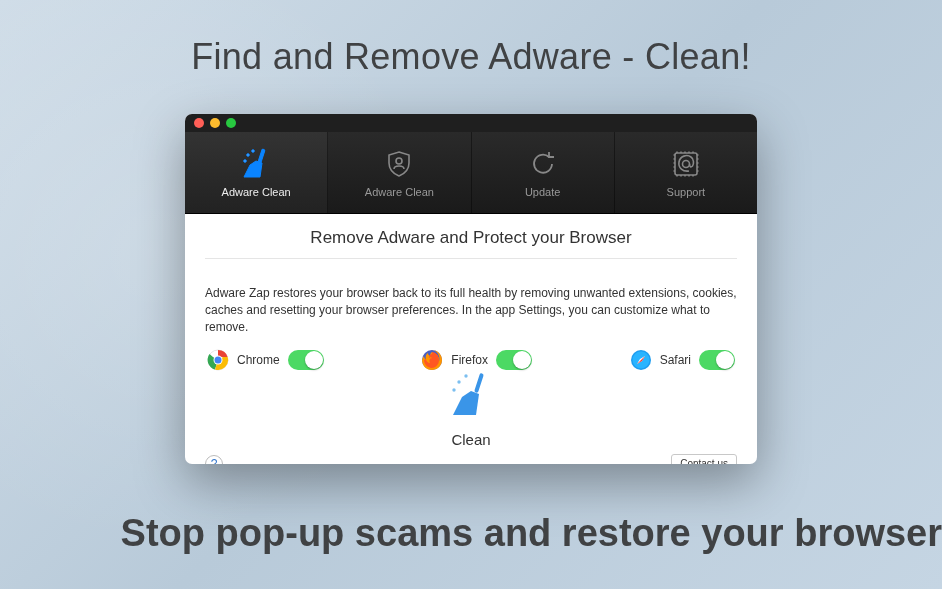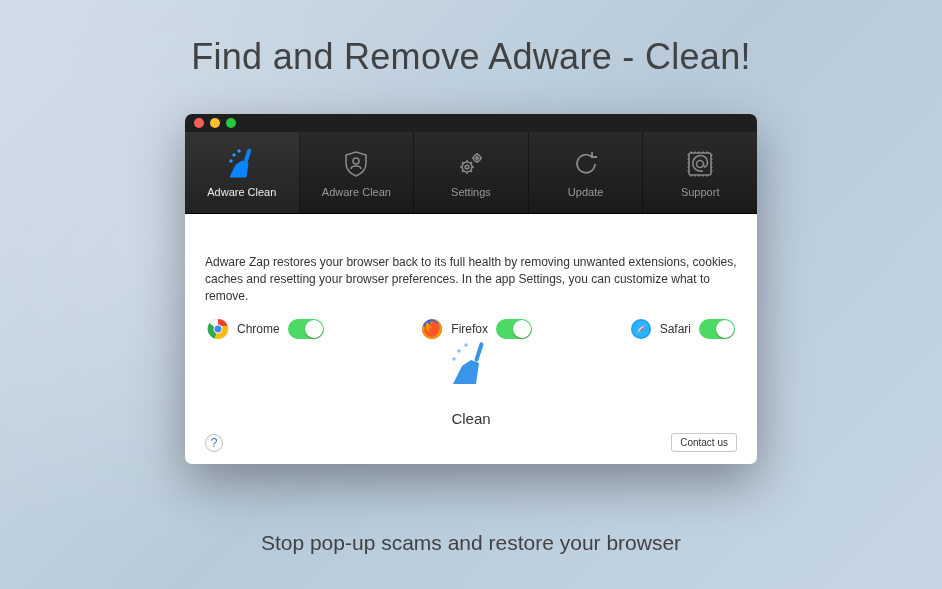--- a/index.html
+++ b/index.html
@@ -23,23 +23,23 @@
       top: 36px; left: 0; right: 0;
       text-align: center;
       font-size: 36px;
       font-weight: 300;
       color: #404244;
       letter-spacing: 0.3px;
     }
     .headline-bottom {
       position: absolute;
       bottom: 34px; left: 0; right: 0;
-      text-align: center;
-      font-size: 21px;
-      font-weight: 400;
+      text-align: right;
+      font-size: 38px;
+      font-weight: 700;
       color: #404244;
     }
     .window {
       position: absolute;
       top: 114px; left: 185px;
       width: 572px; height: 350px;
       background: #fff;
       border-radius: 7px;
       box-shadow: 0 18px 50px rgba(0,0,0,0.35);
       overflow: hidden;
@@ -203,33 +203,20 @@
         <svg width="30" height="30" viewBox="0 0 30 30" fill="none" stroke="#888" stroke-width="1.6">
             <path d="M15 3 L25 6 L25 14 C25 21 20 25 15 27 C10 25 5 21 5 14 L5 6 Z"></path>
             <circle cx="15" cy="12" r="3"></circle>
             <path d="M10 20 C10 16 20 16 20 20"></path>
           </svg>
       </div>
       <span>Adware Clean</span>
     </div>
     <div class="tool-item">
       <div class="tool-icon">
-        <svg width="30" height="30" viewBox="0 0 30 30" fill="none" stroke="#888" stroke-width="1.6">
-            <circle cx="11" cy="18" r="5"></circle>
-            <circle cx="11" cy="18" r="1.8"></circle>
-            <path d="M11 11 v2 M11 23 v2 M4 18 h2 M16 18 h2 M6 13 l1.4 1.4 M14.6 21.6 l1.4 1.4 M6 23 l1.4 -1.4 M14.6 14.4 l1.4 -1.4"></path>
-            <circle cx="21" cy="9" r="3.5"></circle>
-            <circle cx="21" cy="9" r="1.2"></circle>
-            <path d="M21 4 v1.5 M21 12.5 v1.5 M16 9 h1.5 M24.5 9 h1.5"></path>
-          </svg>
-      </div>
-      <span>Settings</span>
-    </div>
-    <div class="tool-item">
-      <div class="tool-icon">
         <svg width="30" height="30" viewBox="0 0 30 30" fill="none" stroke="#888" stroke-width="1.8">
             <path d="M 24 15 A 9 9 0 1 1 21 8"></path>
             <path d="M21 3 L21 8 L26 8" fill="none"></path>
           </svg>
       </div>
       <span>Update</span>
     </div>
     <div class="tool-item">
       <div class="tool-icon">
         <svg width="30" height="30" viewBox="0 0 30 30" fill="none" stroke="#888" stroke-width="1.6">
@@ -237,20 +224,21 @@
             <circle cx="15" cy="15" r="3.5"></circle>
             <path d="M18.5 15 C18.5 18 20 18.5 21.5 17 M21.5 17 C23 15 23 10 20 8 C16 5 9 7 8 13 C7 19 12 23 18 22"></path>
             <path d="M4 6 l-1.5 0 M4 10 l-1.5 0 M4 14 l-1.5 0 M4 18 l-1.5 0 M4 22 l-1.5 0 M26 6 l1.5 0 M26 10 l1.5 0 M26 14 l1.5 0 M26 18 l1.5 0 M26 22 l1.5 0 M6 4 l0 -1.5 M10 4 l0 -1.5 M14 4 l0 -1.5 M18 4 l0 -1.5 M22 4 l0 -1.5 M6 26 l0 1.5 M10 26 l0 1.5 M14 26 l0 1.5 M18 26 l0 1.5 M22 26 l0 1.5"></path>
           </svg>
       </div>
       <span>Support</span>
     </div>
   </div>
 
   <div class="content">
+    <div class="content-title">Remove Adware and Protect your Browser</div>
     <div class="content-desc">Adware Zap restores your browser back to its full health by removing unwanted extensions, cookies, caches and resetting your browser preferences. In the app Settings, you can customize what to remove.</div>
 
     <div class="browser-row">
       <div class="browser-item">
         <div class="browser-icon">
           <svg width="22" height="22" viewBox="0 0 22 22">
               <circle cx="11" cy="11" r="10" fill="#fff" stroke="#ccc" stroke-width="0.5"></circle>
               <path d="M11 1 A10 10 0 0 1 20.6 8 L11 8 Z" fill="#ea4335"></path>
               <path d="M2.5 5 A10 10 0 0 0 8 20.5 L11 11 L6 8 Z" fill="#34a853"></path>
               <path d="M20.6 8 A10 10 0 0 1 8 20.5 L11 11 L16 8 Z" fill="#fbbc05"></path>

